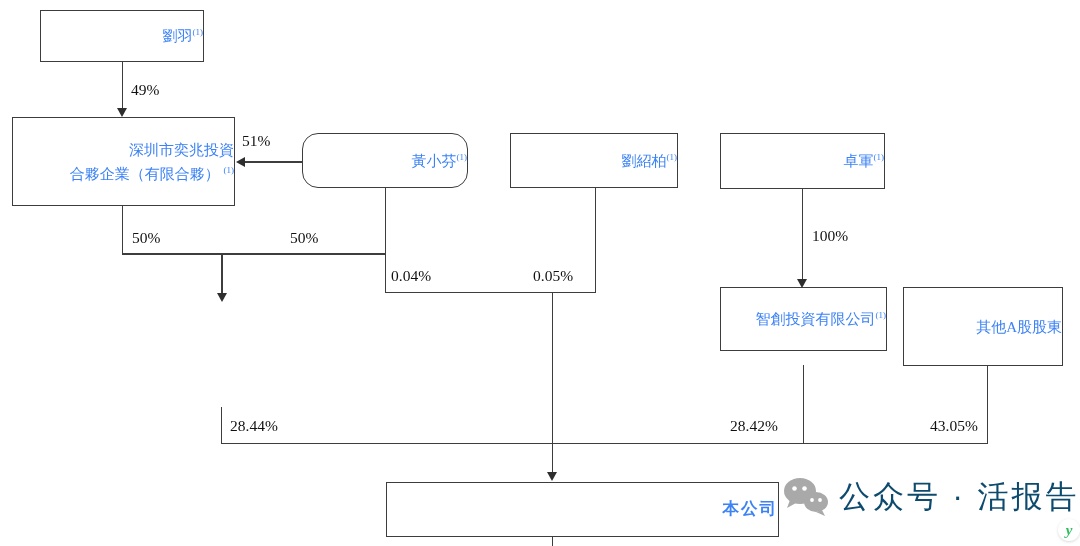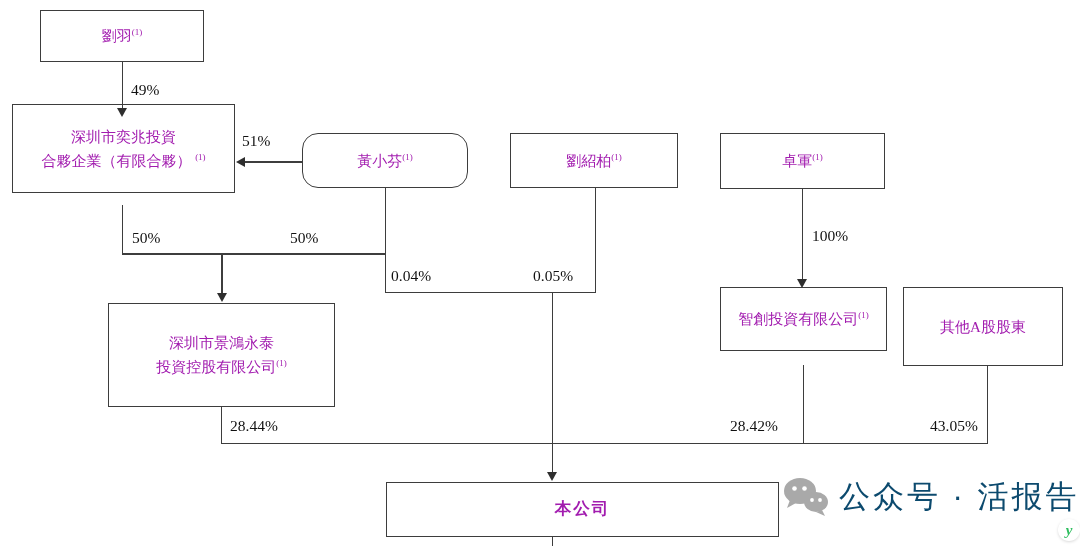--- a/index.html
+++ b/index.html
@@ -2,22 +2,22 @@
 <html><head>
 <meta charset="utf-8">
 <style>
   html,body { margin:0; padding:0; background:#ffffff; }
   .stage {
     position:relative; width:1080px; height:546px; background:#ffffff;
     font-family:"Liberation Serif","DejaVu Serif",serif; overflow:hidden;
   }
   .box {
     position:absolute; background:#ffffff; border:1.5px solid #3d3d3d;
-    display:flex; flex-direction:column; align-items:center; justify-content:center;
-    text-align:center; font-size:15px; color:#a21caf; line-height:1.6; box-sizing:border-box;
+    display:flex; flex-direction:column; align-items:flex-end; justify-content:center;
+    text-align:center; font-size:15px; color:#3b82f6; line-height:1.6; box-sizing:border-box;
   }
   .box sup { font-size:9px; line-height:0; }
   .vline { position:absolute; width:1.5px; background:#3d3d3d; }
   .hline { position:absolute; height:1.5px; background:#3d3d3d; }
   .arrow-down { position:absolute; width:0; height:0;
     border-left:5px solid transparent; border-right:5px solid transparent;
     border-top:9px solid #2e2e2e; }
   .arrow-left { position:absolute; width:0; height:0;
     border-top:5px solid transparent; border-bottom:5px solid transparent;
     border-right:9px solid #2e2e2e; }
@@ -37,21 +37,21 @@
 </style>
 </head>
 <body>
 
 <div class="stage">
 
   <div class="box" style="left:40px; top:10px; width:164px; height:52px;">
     <div><span>劉羽</span><sup>(1)</sup></div>
   </div>
 
-  <div class="box" style="left:12px; top:104px; width:223px; height:89px;">
+  <div class="box" style="left:12px; top:117px; width:223px; height:89px;">
     <div>深圳市奕兆投資</div>
     <div><span>合夥企業（有限合夥）</span> <sup>(1)</sup></div>
   </div>
 
   <div class="box" style="left:302px; top:133px; width:166px; height:55px;border-radius:16px;">
     <div><span>黃小芬</span><sup>(1)</sup></div>
   </div>
 
   <div class="box" style="left:510px; top:133px; width:168px; height:55px;">
     <div><span>劉紹柏</span><sup>(1)</sup></div>
@@ -62,24 +62,20 @@
   </div>
 
   <div class="box" style="left:720px; top:287px; width:167px; height:64px;">
     <div><span>智創投資有限公司</span><sup>(1)</sup></div>
   </div>
 
   <div class="box" style="left:903px; top:287px; width:160px; height:79px;">
     <div>其他A股股東</div>
   </div>
 
-  <div class="box" style="left:108px; top:303px; width:227px; height:104px;">
-    <div>深圳市景鴻永泰</div>
-    <div><span>投資控股有限公司</span><sup>(1)</sup></div>
-  </div>
 
   <div class="box company-box" style="left:358px; top:482px; width:393px; height:55px;margin-left:28px;">
     <div>本公司</div>
   </div>
 
   <div class="vline" style="left:121.5px; top:62px;  height:47px;"></div>
   <div class="arrow-down" style="left:117px; top:108px;"></div>
 
   <div class="hline" style="left:245px; top:161px; width:57px;"></div>
   <div class="arrow-left" style="left:236px; top:156.5px;"></div>

